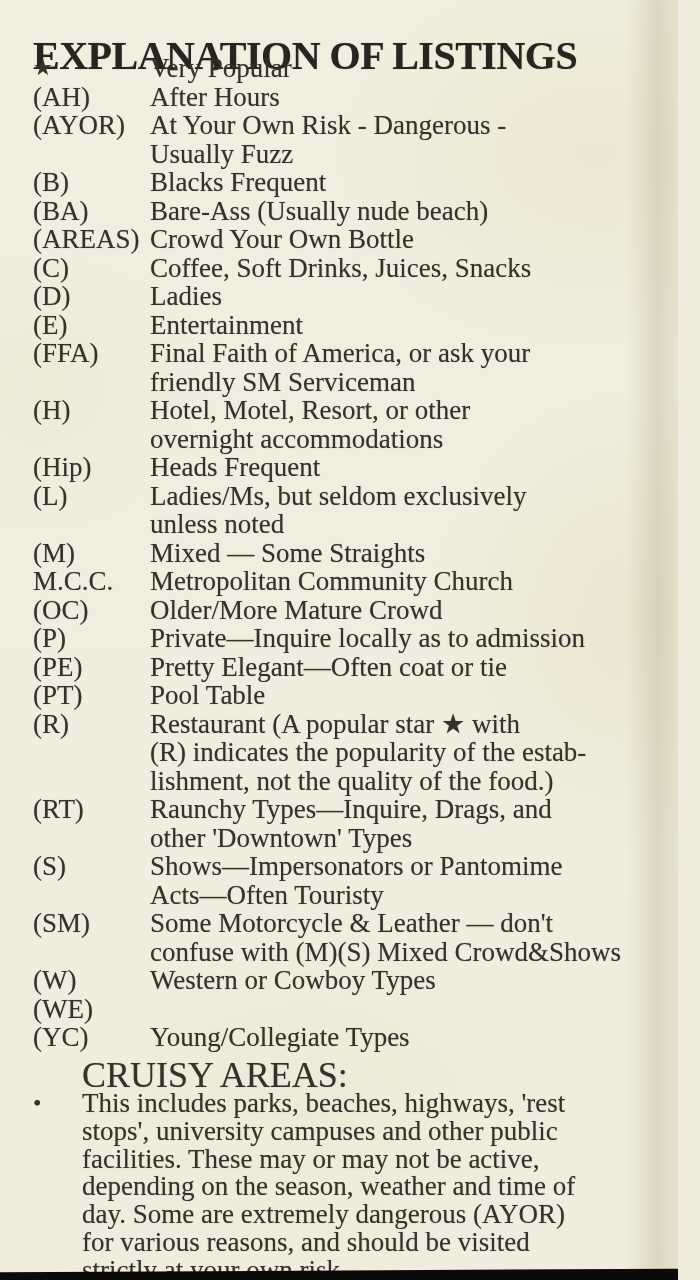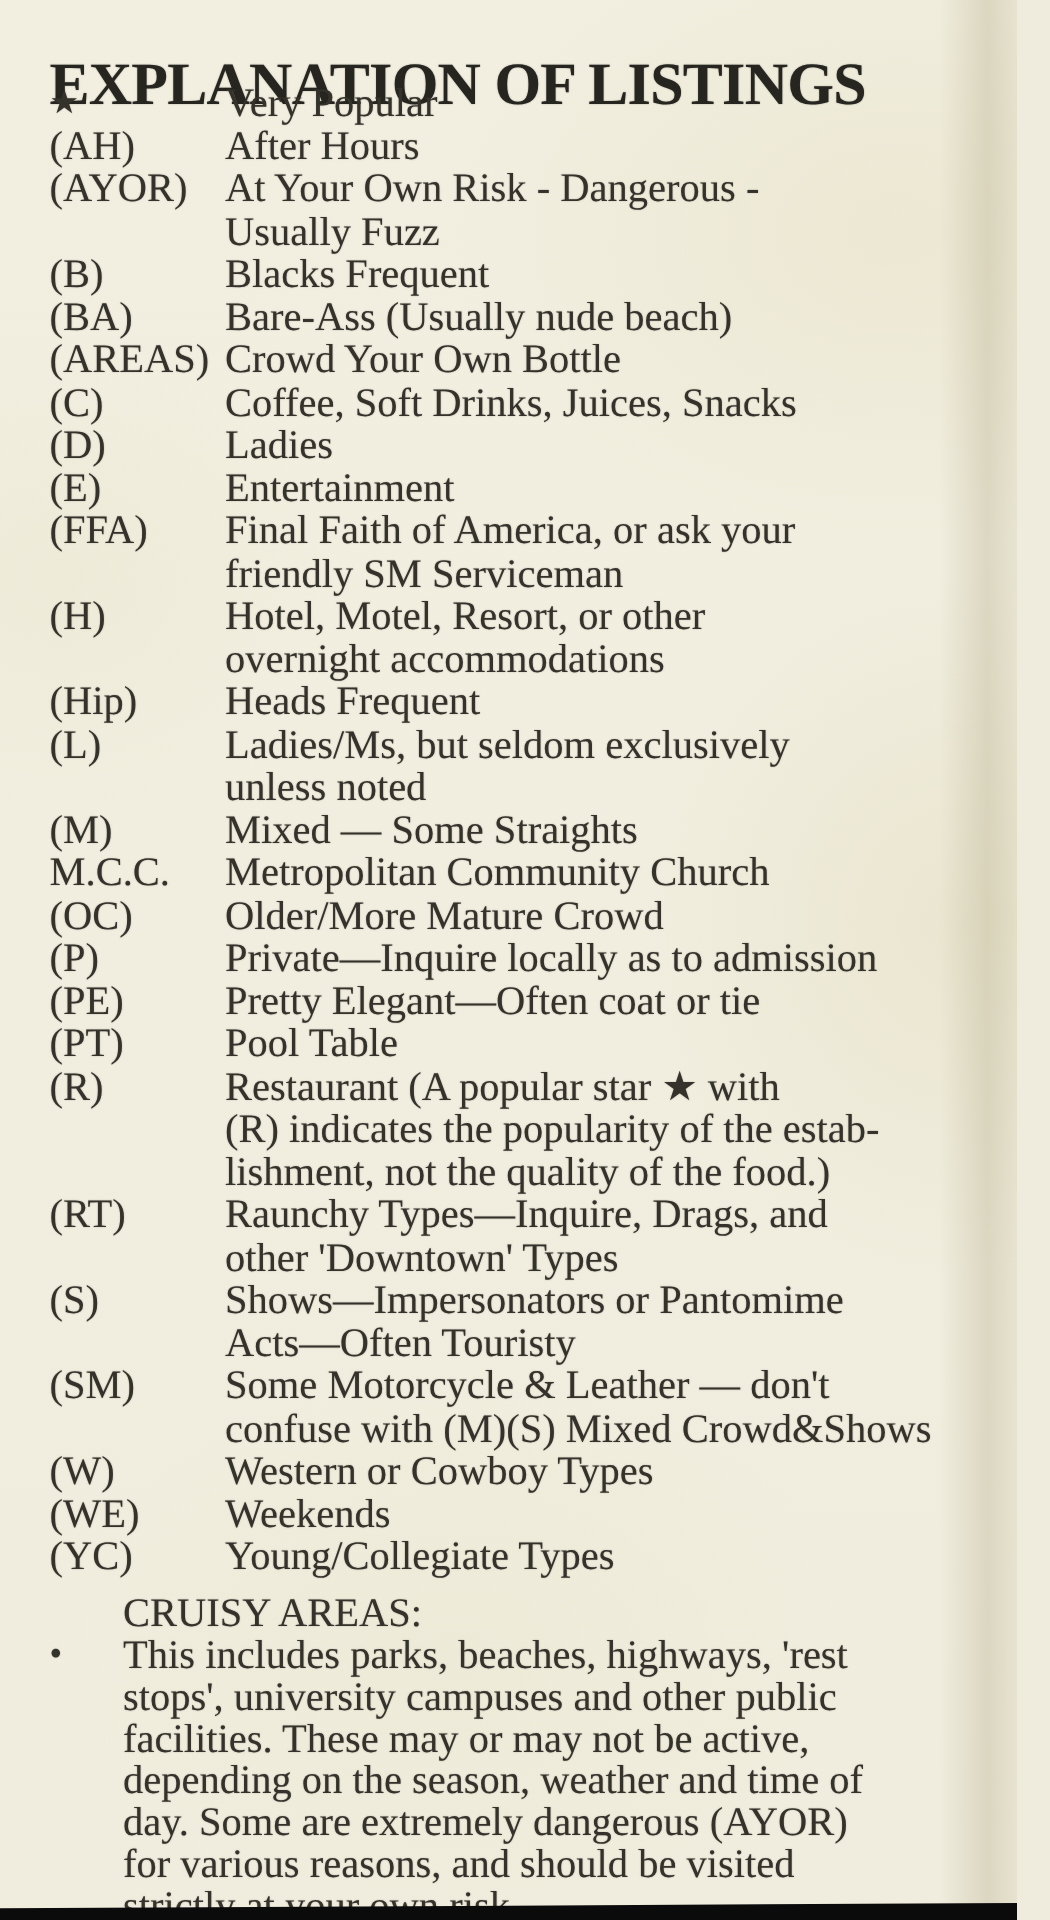--- a/index.html
+++ b/index.html
@@ -79,21 +79,21 @@
   .code.star {
     font-size: 22px;
   }
   .desc {
     flex: 1;
     white-space: pre-line;
   }
   .cruisy-heading {
     margin-top: 9px;
     margin-left: 49px;
-    font-size: 27px;
+    font-size: 36px;
     line-height: 28.5px;
   }
   .bullet-para {
     position: absolute;
     top: 1090px;
     left: 33px;
     width: 650px;
     display: flex;
     font-size: 27px;
     line-height: 27.8px;
@@ -242,21 +242,20 @@
 confuse with (M)(S) Mixed Crowd&amp;Shows</span>
   </div>
 
   <div class="row">
     <span class="code">(W)</span>
     <span class="desc">Western or Cowboy Types</span>
   </div>
 
   <div class="row">
     <span class="code">(WE)</span>
-    <span class="desc">Weekends</span>
   </div>
 
   <div class="row">
     <span class="code">(YC)</span>
     <span class="desc">Young/Collegiate Types</span>
   </div>
 <div class="cruisy-heading">CRUISY AREAS:</div>
   </div>
 
   <div class="bullet-para">

